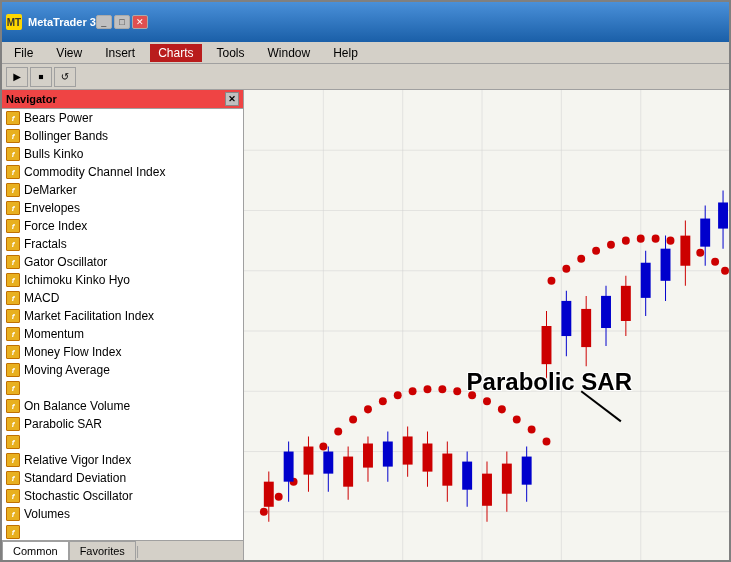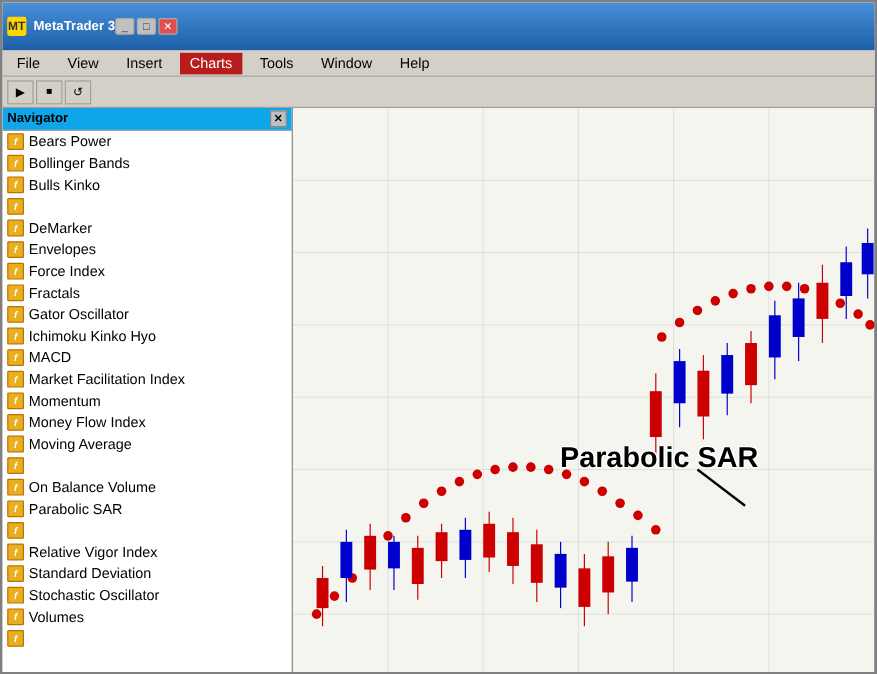--- a/index.html
+++ b/index.html
@@ -96,21 +96,21 @@
     
     .navigator {
       width: 242px;
       background: white;
       border-right: 1px solid #a0a0a0;
       display: flex;
       flex-direction: column;
       flex-shrink: 0;
     }
     .navigator-header {
-      background: #0ea5e9;
+      background: #ef4444;
       border-bottom: 1px solid #a0a0a0;
       padding: 2px 4px;
       display: flex;
       align-items: center;
       justify-content: space-between;
       font-size: 11px;
       font-weight: bold;
     }
     .nav-close {
       width: 14px; height: 14px;
@@ -270,20 +270,21 @@
         <div class="nav-item">
           <div class="nav-icon">f</div>
           <span>Bollinger Bands</span>
         </div>
         <div class="nav-item">
           <div class="nav-icon">f</div>
           <span>Bulls Kinko</span>
         </div>
         <div class="nav-item">
           <div class="nav-icon">f</div>
+          <span>Commodity Channel Index</span>
         </div>
         <div class="nav-item">
           <div class="nav-icon">f</div>
           <span>DeMarker</span>
         </div>
         <div class="nav-item">
           <div class="nav-icon">f</div>
           <span>Envelopes</span>
         </div>
         <div class="nav-item">
@@ -349,20 +350,25 @@
           <span>Stochastic Oscillator</span>
         </div>
         <div class="nav-item">
           <div class="nav-icon">f</div>
           <span>Volumes</span>
         </div>
         <div class="nav-item">
           <div class="nav-icon">f</div>
         </div>
       </div>
+    <div class="nav-tabs">
+      <div class="nav-tab active">Common</div>
+      <div class="nav-tab">Favorites</div>
+      <span class="nav-tab-sep"> | </span>
+    </div>
   </div>
 
   <div class="chart-area">
     <svg class="chart-svg" viewBox="0 0 489 468" preserveAspectRatio="none">
 
       <rect width="489" height="468" fill="#f5f5f0"></rect>
 
       <g stroke="#d0d0d0" stroke-width="0.5">
         <line x1="0" y1="60" x2="489" y2="60"></line>
         <line x1="0" y1="120" x2="489" y2="120"></line>

